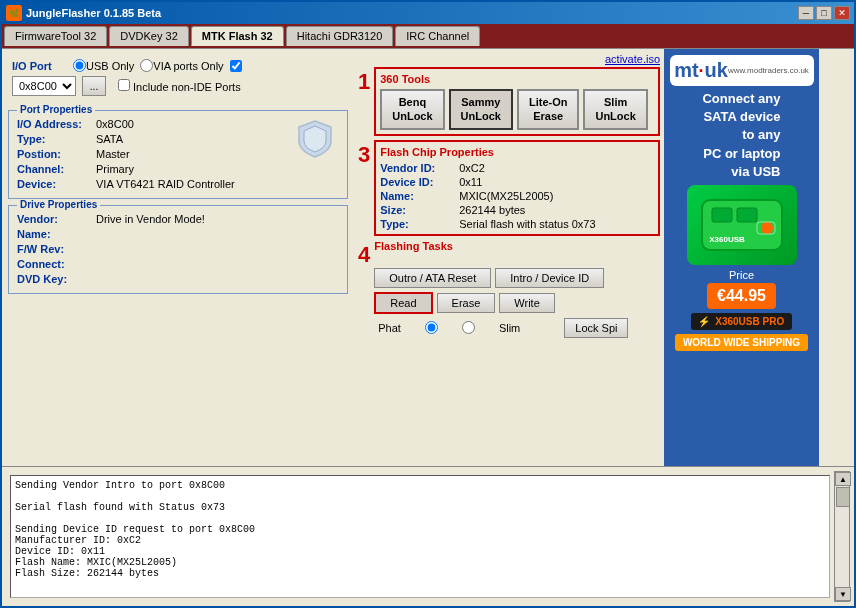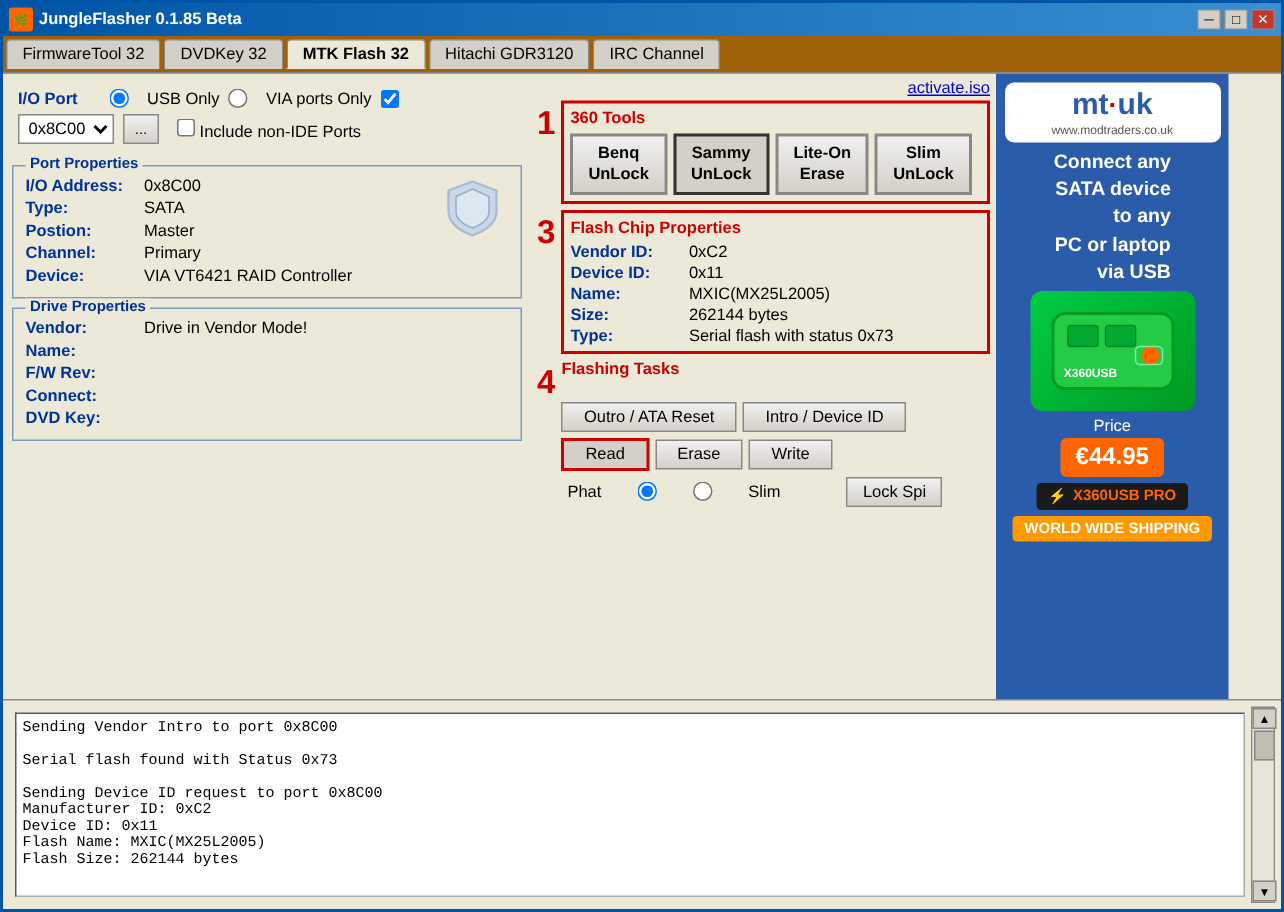--- a/index.html
+++ b/index.html
@@ -7,30 +7,30 @@
 
     .window { width: 856px; height: 608px; border: 2px solid #0054a6; display: flex; flex-direction: column; background: #ece9d8; }
     
     .title-bar { background: linear-gradient(to right, #0054a6, #3a8fd1); height: 22px; display: flex; align-items: center; justify-content: space-between; padding: 0 4px; }
     .title-bar-left { display: flex; align-items: center; gap: 4px; color: white; font-size: 11px; font-weight: bold; }
     .title-bar-icon { width: 16px; height: 16px; background: #ff6600; border-radius: 2px; display: flex; align-items: center; justify-content: center; font-size: 8px; color: white; }
     .title-bar-buttons { display: flex; gap: 2px; }
     .tb-btn { width: 16px; height: 14px; border: 1px solid #888; display: flex; align-items: center; justify-content: center; font-size: 9px; cursor: pointer; background: #d4d0c8; }
     .tb-btn.close { background: #c0392b; color: white; }
 
-    .menu-bar { background: #a16207; border-bottom: 1px solid #888; padding: 2px; display: flex; gap: 0; }
+    .menu-bar { background: #7f1d1d; border-bottom: 1px solid #888; padding: 2px; display: flex; gap: 0; }
     .tab { padding: 3px 10px; border: 1px solid #888; border-bottom: none; background: #d4d0c8; cursor: pointer; font-size: 11px; margin-right: 2px; border-radius: 3px 3px 0 0; }
     .tab.active { background: #ece9d8; border-bottom: 1px solid #ece9d8; font-weight: bold; z-index: 1; }
     
     .left-panel { width: 352px; flex-shrink: 0; padding: 6px; display: flex; flex-direction: column; gap: 4px; }
 
     .io-section { padding: 4px; }
     .io-row { display: flex; align-items: center; gap: 6px; margin-bottom: 4px; }
     .io-label { width: 55px; font-weight: bold; color: #003399; }
-    .radio-label { display: flex; align-items: flex-end; gap: 12px; }
+    .radio-label { display: flex; align-items: flex-end; gap: 0; }
     select { height: 20px; font-size: 11px; padding: 0 2px; border: 1px solid #888; background: white; }
     .btn-small { height: 20px; width: 24px; border: 1px solid #888; background: linear-gradient(to bottom, #f0f0f0, #d4d0c8); cursor: pointer; font-size: 10px; display: flex; align-items: center; justify-content: center; }
 
     .group-box { border: 1px solid #7a9cc2; padding: 4px 8px 8px; margin-top: 2px; position: relative; }
     .group-label { position: absolute; top: -7px; left: 8px; background: #ece9d8; padding: 0 3px; color: #003399; font-weight: bold; font-size: 10px; }
     .prop-row { display: flex; gap: 4px; margin-top: 3px; }
     .prop-key { color: #003399; font-weight: bold; width: 75px; }
     .prop-val { color: #000; }
 
     
@@ -46,21 +46,21 @@
     .flashing-label { color: #cc0000; font-weight: bold; margin-bottom: 16px; }
     .flash-task-row { display: flex; gap: 4px; margin-bottom: 4px; }
     .flash-task-row2 { display: flex; gap: 4px; align-items: center; margin-bottom: 4px; }
     .action-btn { padding: 3px 14px; border: 1px solid #888; background: linear-gradient(to bottom, #f0f0f0, #d4d0c8); cursor: pointer; font-size: 11px; }
     .action-btn.active { border: 2px solid #cc0000; background: #d4d0c8; }
     .phat-slim { display: flex; align-items: center; gap: 24px; margin-left: 4px; }
     .lock-btn { padding: 3px 10px; border: 1px solid #888; background: linear-gradient(to bottom, #f0f0f0, #d4d0c8); cursor: pointer; font-size: 11px; margin-left: auto; }
 
     
     .ad-panel { width: 155px; background: #2a5caa; display: flex; flex-direction: column; align-items: center; padding: 6px; gap: 4px; }
-    .mt-logo { background: white; border-radius: 6px; padding: 4px 8px; display: flex; flex-direction: column; align-items: center; justify-content: center; width: 144px; }
+    .mt-logo { background: white; border-radius: 6px; padding: 4px 8px; display: flex; flex-direction: row; align-items: center; justify-content: center; width: 144px; }
     .mt-logo-text { color: #2a5caa; font-size: 18px; font-weight: bold; }
     .mt-logo-sub { color: #555; font-size: 8px; }
     .ad-text { color: white; text-align: right; font-size: 13px; font-weight: bold; line-height: 1.4; }
     .usb-image { width: 110px; height: 80px; background: linear-gradient(135deg, #00cc44, #009922); border-radius: 8px; display: flex; align-items: center; justify-content: center; color: white; font-size: 10px; font-weight: bold; }
     .price-badge { background: #ff6600; color: white; padding: 4px 10px; border-radius: 4px; font-size: 16px; font-weight: bold; }
     .x360-badge { background: #1a1a1a; color: #ff6600; padding: 3px 8px; font-size: 10px; font-weight: bold; border-radius: 3px; display: flex; align-items: center; gap: 4px; }
     .shipping-badge { background: #ff9900; color: white; padding: 3px 8px; font-size: 10px; font-weight: bold; text-align: center; border-radius: 3px; }
     .log-text-area { flex: 1; background: white; padding: 4px; font-family: 'Courier New', monospace; font-size: 10px; overflow: hidden; border: 1px inset #aaa; margin: 4px; }
     .scroll-btn { width: 16px; height: 14px; background: #d4d0c8; border: 1px solid #888; display: flex; align-items: center; justify-content: center; font-size: 8px; cursor: pointer; }
     .num-1 { color: #cc0000; font-size: 22px; font-weight: bold; line-height: 1; padding-top: 4px; }

